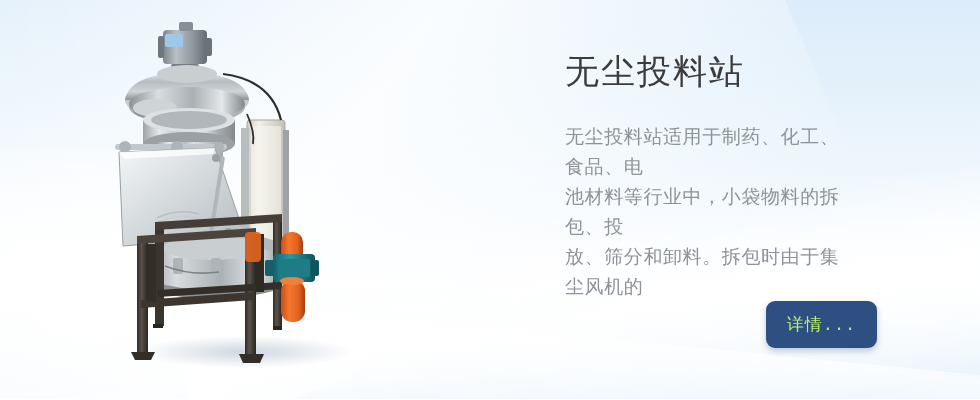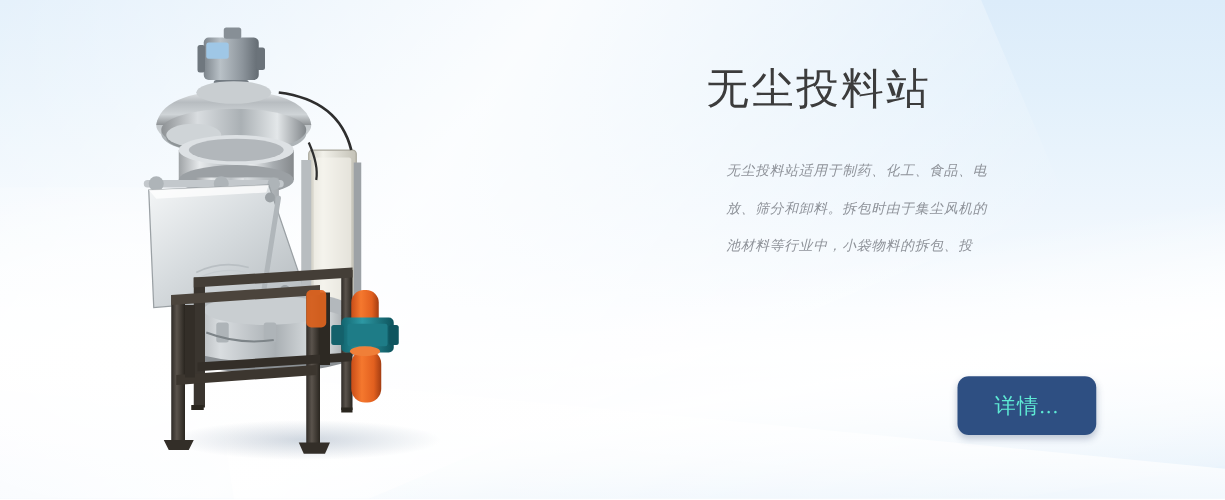--- a/index.html
+++ b/index.html
@@ -87,43 +87,42 @@
   .headline {
     font-size: 34px;
     line-height: 46px;
     color: #3c3c3c;
     letter-spacing: 2px;
     font-weight: 400;
     margin: 0 0 28px 0;
     white-space: nowrap;
   }
   .desc {
-    font-size: 11px;
+    font-size: 19px;
     line-height: 30px;
     color: #8e9299;
     letter-spacing: 0.6px;
-    margin: 16px;
+    margin: 0;
     width: 292px;
-    font-style: italic;
   }
   .desc p { margin: 0; }
 
   .cta {
     position: absolute;
     left: 766px;
     top: 301px;
     width: 111px;
     height: 47px;
     border: none;
     border-radius: 9px;
     background: #2e4f82;
-    color: #5eead4;
+    color: #bef264;
     font-size: 17px;
     letter-spacing: 1px;
-    font-family: Liberation Serif, serif;
+    font-family: Liberation Mono, monospace;
     cursor: pointer;
     box-shadow: 0 3px 6px rgba(60,80,120,0.30);
     padding: 0;
   }
 </style>
 </head>
 <body>
 
 <div class="banner">
 
@@ -313,20 +312,20 @@
       <g>
         <rect x="150" y="224" width="16" height="30" rx="4" fill="#e0641f" opacity="0.92"></rect>
       </g>
     </svg>
   </div>
 
   <div class="copy">
     <h1 class="headline">无尘投料站</h1>
     <div class="desc">
       <p>无尘投料站适用于制药、化工、食品、电</p>
+      <p>池材料等行业中，小袋物料的拆包、投</p>
       <p>放、筛分和卸料。拆包时由于集尘风机的</p>
-      <p>池材料等行业中，小袋物料的拆包、投</p>
     </div>
   </div>
 
   <button class="cta">详情...</button>
 
 </div>
 
 </body></html>

